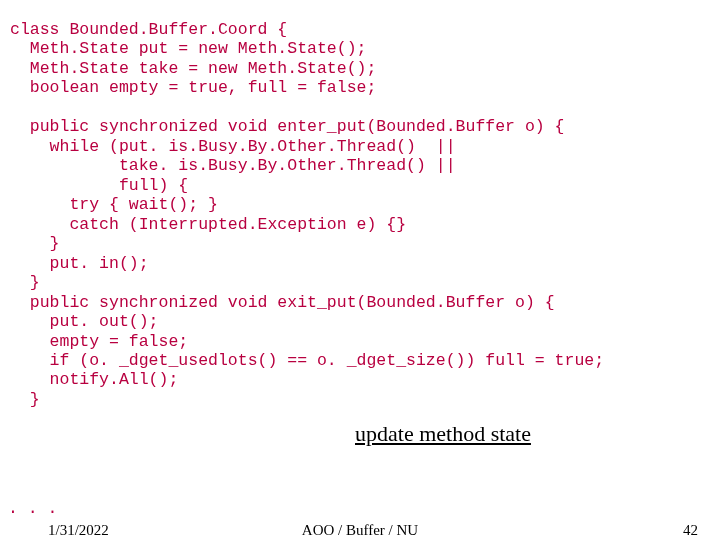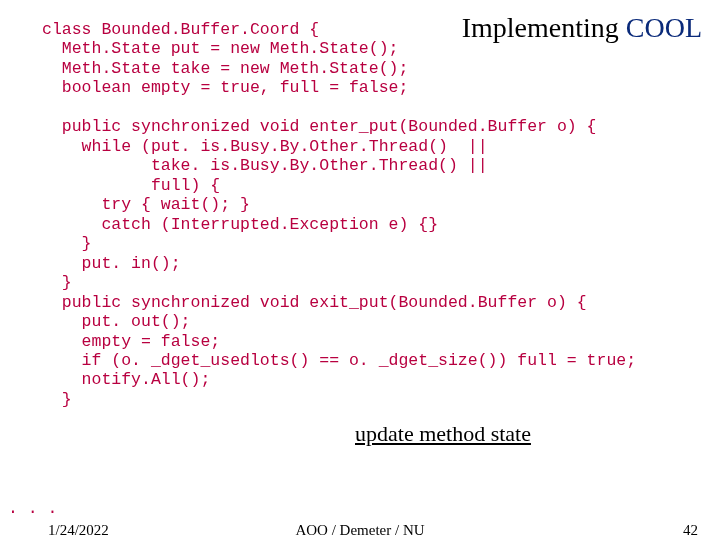--- a/index.html
+++ b/index.html
@@ -29,21 +29,20 @@
   .title .cool {
     color: #0a2a7a;
   }
   .code {
     font-family: "Courier New", monospace;
     font-size: 16.5px;
     line-height: 1.18;
     color: #b80040;
     white-space: pre;
     margin-top: 2px;
-    margin-left: 32px;
   }
   .annotation {
     position: absolute;
     font-family: "Times New Roman", serif;
     font-size: 22px;
     color: #000;
     left: 355px;
     top: 421px;
     text-decoration: underline;
   }
@@ -66,23 +65,20 @@
   }
   .footer .date { position: absolute; left: 48px; }
   .footer .center { position: absolute; left: 0; width: 720px; text-align: center; }
   .footer .pagenum { position: absolute; right: 22px; }
 </style>
 </head>
 <body>
 
 <div class="slide">
 
-  <div class="title">
-    <span>Implementing </span><span class="cool">COOL</span>
-  </div>
 
   <div class="code"><span>class Bounded.Buffer.Coord {</span>
 <span>  Meth.State put = new Meth.State();</span>
 <span>  Meth.State take = new Meth.State();</span>
 <span>  boolean empty = true, full = false;</span>
 <span></span>
 <span>  public synchronized void enter_put(Bounded.Buffer o) {</span>
 <span>    while (put. is.Busy.By.Other.Thread()  ||</span>
 <span>           take. is.Busy.By.Other.Thread() ||</span>
 <span>           full) {</span>
@@ -96,18 +92,18 @@
 <span>    empty = false;</span>
 <span>    if (o. _dget_usedlots() == o. _dget_size()) full = true;</span>
 <span>    notify.All();</span>
 <span>  }</span></div>
 
   <div class="annotation">update method state</div>
 
   <div class="dots">. . .</div>
 
   <div class="footer">
-    <span class="date">1/24/2022</span>
-    <span class="center">AOO / Demeter / NU</span>
+    <span class="date">1/31/2022</span>
+    <span class="center">AOO / Buffer / NU</span>
     <span class="pagenum">42</span>
   </div>
 
 </div>
 
 </body></html>

